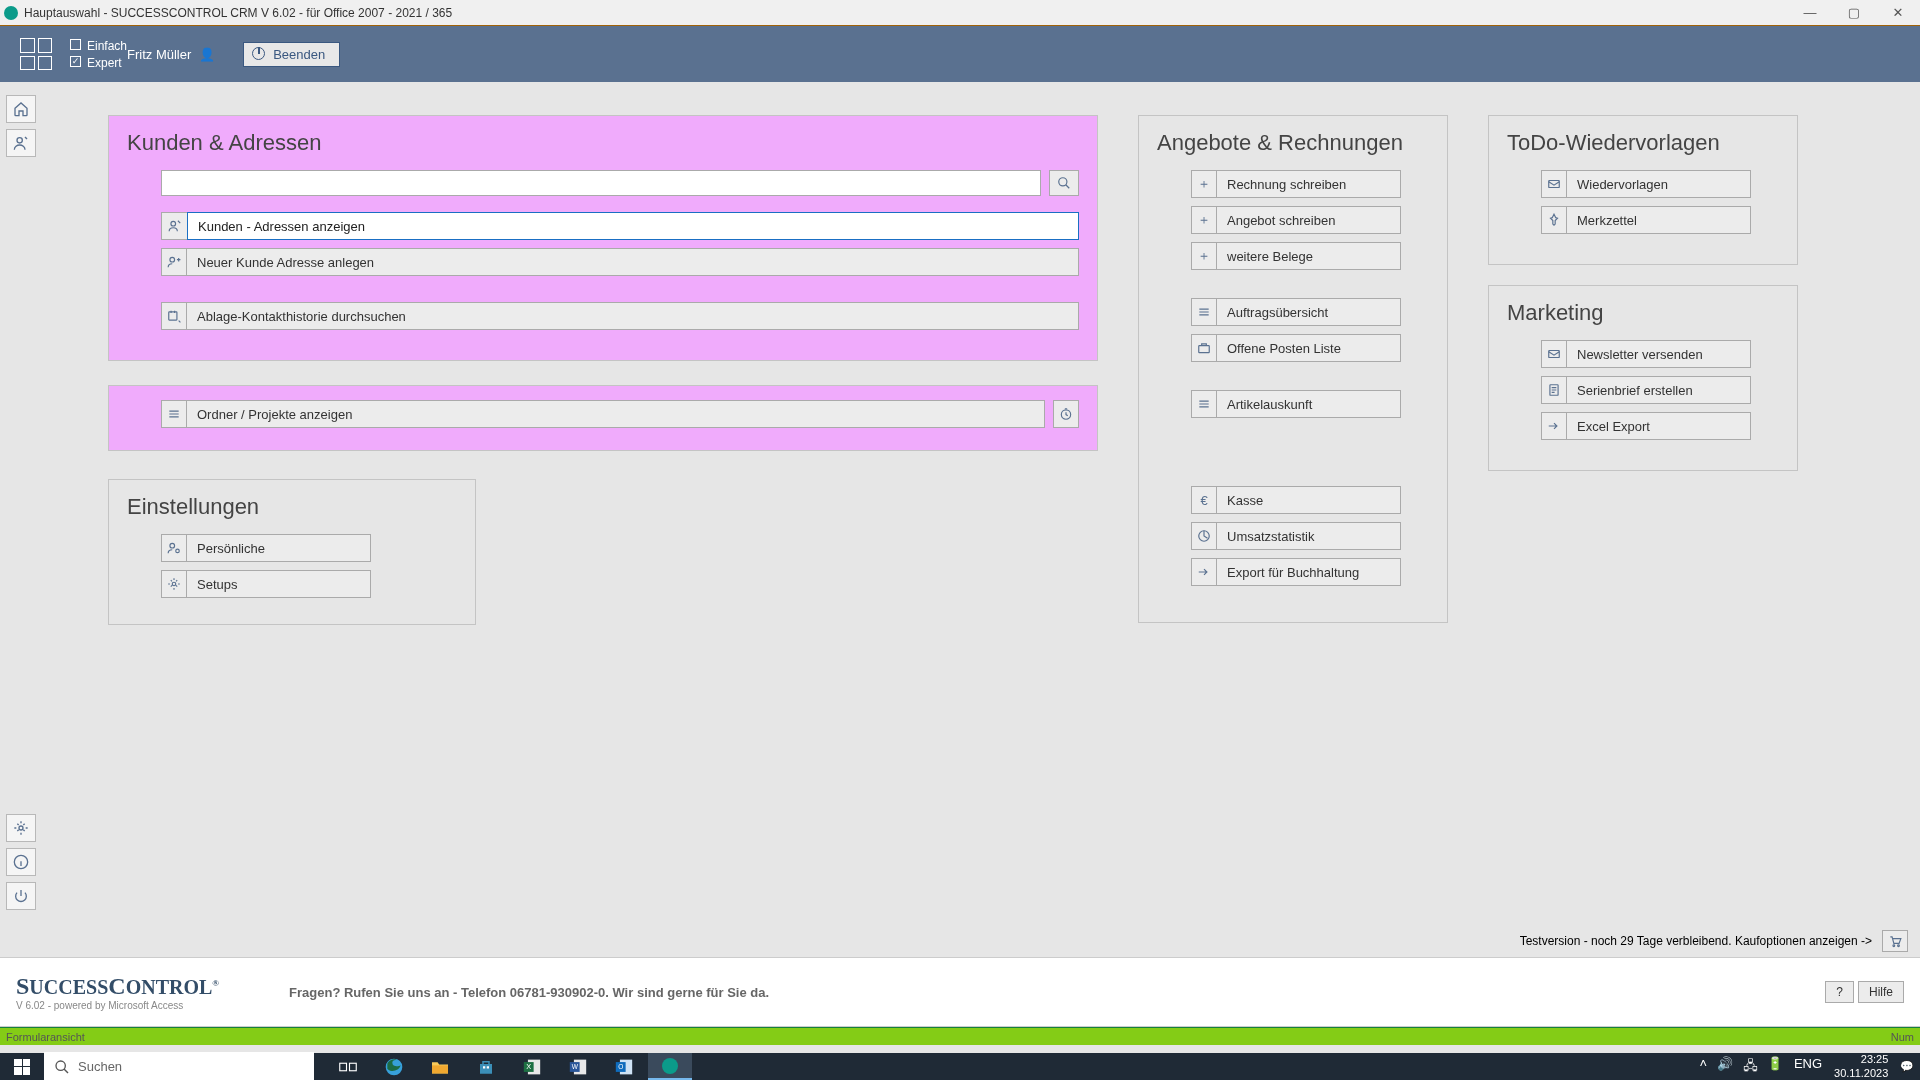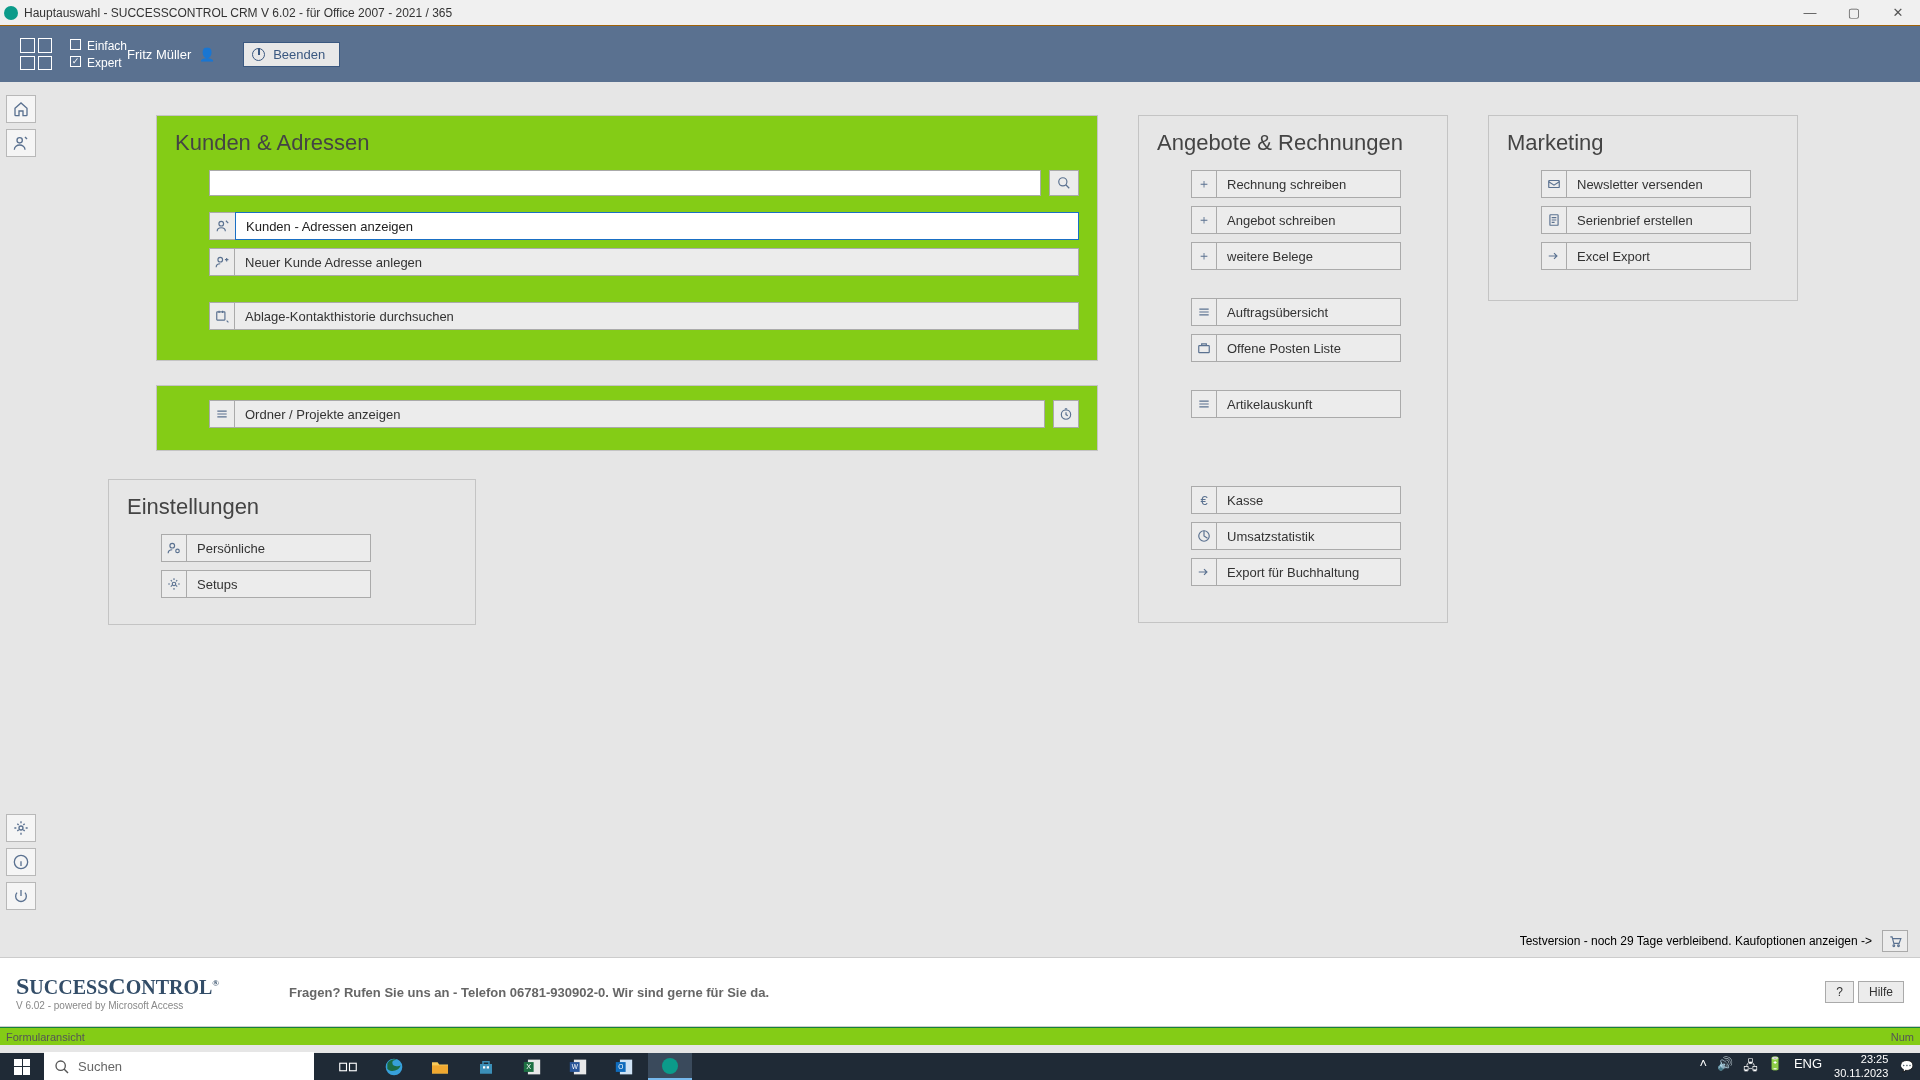--- a/index.html
+++ b/index.html
@@ -48,21 +48,21 @@
 .banner .chk { width: 11px; height: 11px; border: 1px solid #fff; display: flex; align-items: center; justify-content: center; font-size: 9px; }
 .banner .center-text { flex: 1; text-align: center; font-size: 14px; }
 .banner .user { font-size: 13px; margin-right: 8px; }
 .banner .user-icon { margin-left: 4px; font-size: 13px; }
 .banner .exit-btn {
   margin-left: 20px;
   background: #e8e8e8;
   color: #3a5880;
   border: 1px solid #3a5880;
   padding: 4px 14px 4px 8px;
-  display: flex; align-items: center; gap: 8px;
+  display: flex; align-items: flex-start; gap: 8px;
   cursor: pointer;
   font-size: 13px;
 }
 .banner .exit-btn .pwr { border: 1.5px solid #3a5880; border-radius: 50%; width: 13px; height: 13px; position: relative; }
 .banner .exit-btn .pwr::after { content:""; position:absolute; top:-1px; left:5px; width:1.5px; height:7px; background:#3a5880; }
 
 
 .left-toolbar {
   position: absolute;
   left: 6px;
@@ -98,23 +98,22 @@
   gap: 40px;
   padding: 20px 30px 0 60px;
   background: #e6e6e6;
 }
 .col-left { width: 990px; display: flex; flex-direction: column; gap: 24px; }
 .col-mid { width: 310px; }
 .col-right { width: 310px; }
 
 .panel {
   border: 1px solid #c4c4c4;
-  background: #84cc16;
+  background: #f0abfc;
   padding: 14px 18px 22px 18px;
-  margin-left: 48px;
 }
 .panel-title {
   font-size: 22px;
   font-weight: 300;
   color: #444;
   margin-bottom: 14px;
 }
 
 .search-row { display: flex; gap: 8px; margin-bottom: 16px; margin-left: 34px; }
 .search-input {
@@ -521,20 +520,40 @@
           <svg width="14" height="14" viewBox="0 0 24 24" fill="none" stroke="#5a7190" stroke-width="2">
               <path d="M3 12h14m-5-5l5 5-5 5"></path>
             </svg>
         </div>
         <div class="mb-text">Export für Buchhaltung</div>
       </div>
     </div>
   </div>
 
   <div class="col-right">
+    <div class="side-panel">
+      <div class="panel-title">ToDo-Wiedervorlagen</div>
+      <div class="menu-btn">
+        <div class="mb-icon">
+          <svg width="14" height="14" viewBox="0 0 24 24" fill="none" stroke="#5a7190" stroke-width="2">
+              <rect x="3" y="6" width="18" height="12" rx="1"></rect>
+              <path d="M3 8l9 6 9-6"></path>
+            </svg>
+        </div>
+        <div class="mb-text">Wiedervorlagen</div>
+      </div>
+      <div class="menu-btn">
+        <div class="mb-icon">
+          <svg width="14" height="14" viewBox="0 0 24 24" fill="none" stroke="#5a7190" stroke-width="2">
+              <path d="M12 2l3 6 3 1-4 4v6l-2 2-2-2v-6l-4-4 3-1z"></path>
+            </svg>
+        </div>
+        <div class="mb-text">Merkzettel</div>
+      </div>
+    </div>
 
     <div class="side-panel">
       <div class="panel-title">Marketing</div>
       <div class="menu-btn">
         <div class="mb-icon">
           <svg width="14" height="14" viewBox="0 0 24 24" fill="none" stroke="#5a7190" stroke-width="2">
               <rect x="3" y="6" width="18" height="12" rx="1"></rect>
               <path d="M3 8l9 6 9-6"></path>
             </svg>
         </div>

